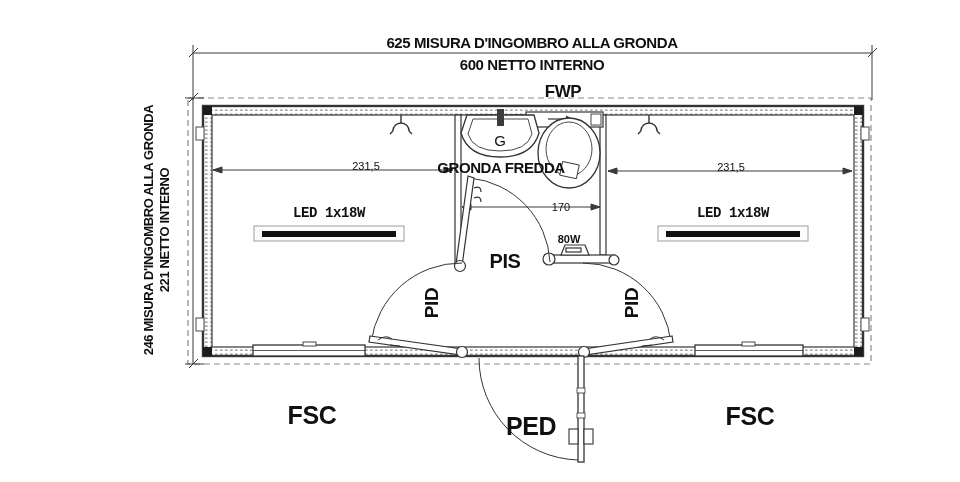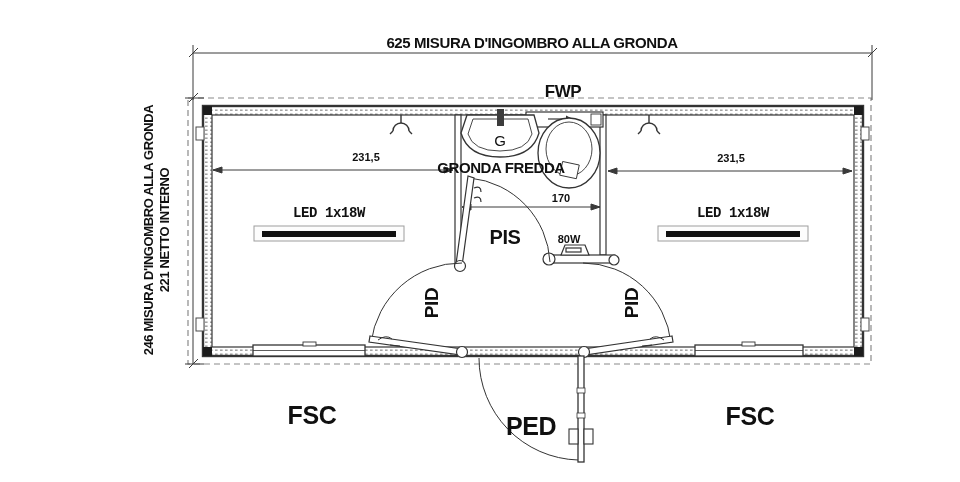--- a/index.html
+++ b/index.html
@@ -15,26 +15,26 @@
     position:absolute;
     transform:translate(-50%,-50%);
     color:#101010;
     white-space:nowrap;
     letter-spacing:-0.4px;
     line-height:1;
   }
   .lbl.rot{transform:translate(-50%,-50%) rotate(-90deg);}
   .dim-top{font-size:15px;font-weight:700;}
   .dim-side{font-size:13px;font-weight:700;}
-  .dim-small{font-size:11px;font-weight:700;letter-spacing:0;}
+  .dim-small{font-size:11px;font-weight:400;letter-spacing:0;margin-top:9px;}
   .fwp{font-size:17px;font-weight:800;}
   .acqua{font-size:15px;font-weight:700;}
   .led{font-size:14px;font-weight:700;font-family:Liberation Mono, monospace;}
   .door-big{font-size:25px;font-weight:800;margin-top:36px;}
-  .door-mid{font-size:20px;font-weight:800;}
+  .door-mid{font-size:20px;font-weight:800;margin-top:24px;}
   .door-rot{font-size:19px;font-weight:800;}
   .g-lbl{font-size:15px;font-weight:400;letter-spacing:0;}
   .w80{font-size:11px;font-weight:600;letter-spacing:0;}
 </style>
 </head>
 <body>
 
 <div id="canvas">
 
   <svg id="plan-svg" width="960" height="482" viewBox="0 0 960 482">
@@ -201,20 +201,21 @@
       <rect x="262" y="231" width="134" height="6" fill="#111111" stroke="none"></rect>
     </g>
     <g>
       <rect x="658" y="226" width="150" height="15" fill="#fdfdfd" stroke="#9d9d9d" stroke-width="1"></rect>
       <rect x="666" y="231" width="134" height="6" fill="#111111" stroke="none"></rect>
     </g>
   </svg>
 
   <div class="lbl dim-top" style="left:532px;top:42px;">625 MISURA D'INGOMBRO ALLA GRONDA</div>
 
+  <div class="lbl dim-top" style="left:532px;top:64px;">600 NETTO INTERNO</div>
 
   <div class="lbl fwp" style="left:563px;top:91px;">FWP</div>
 
   <div class="lbl rot dim-side" style="left:148px;top:230px;">246 MISURA D'INGOMBRO ALLA GRONDA</div>
 
   <div class="lbl rot dim-side" style="left:164px;top:230px;">221 NETTO INTERNO</div>
 
   <div class="lbl dim-small" style="left:366px;top:157px;">231,5</div>
 
   <div class="lbl dim-small" style="left:731px;top:158px;">231,5</div>

